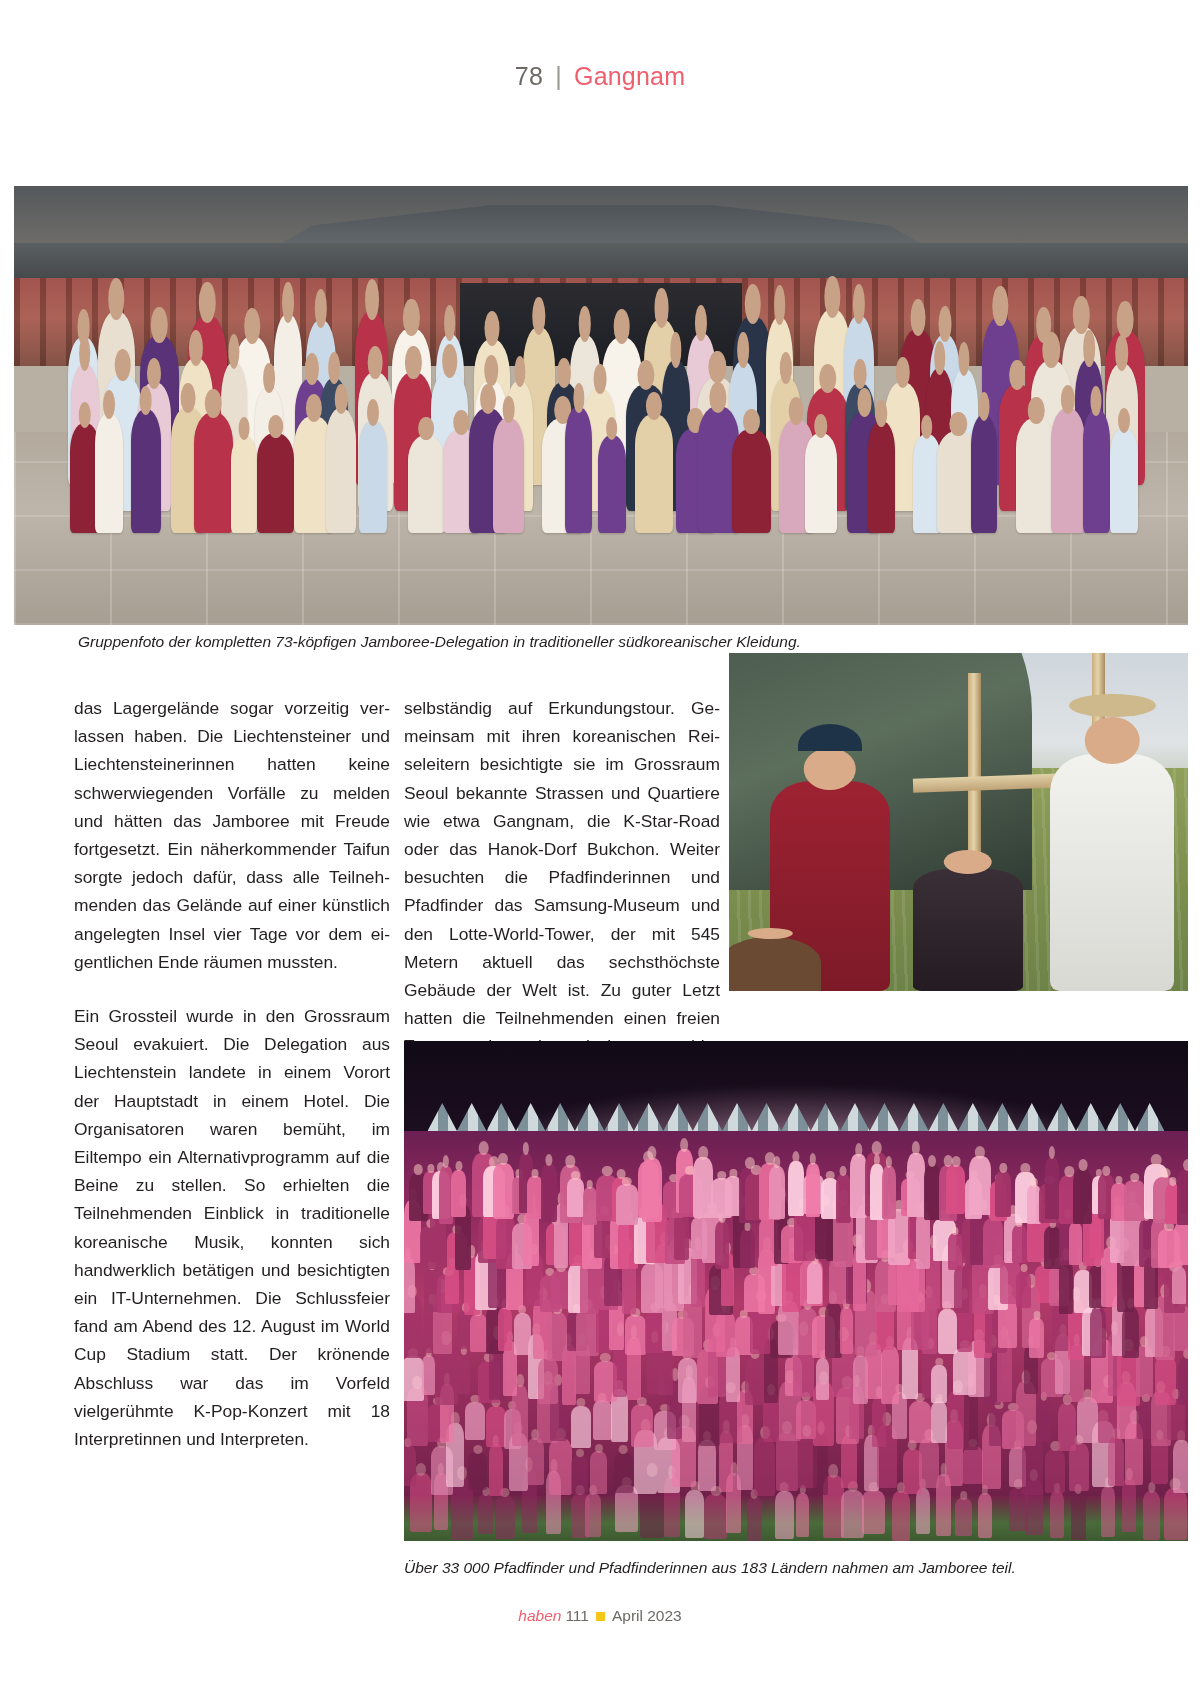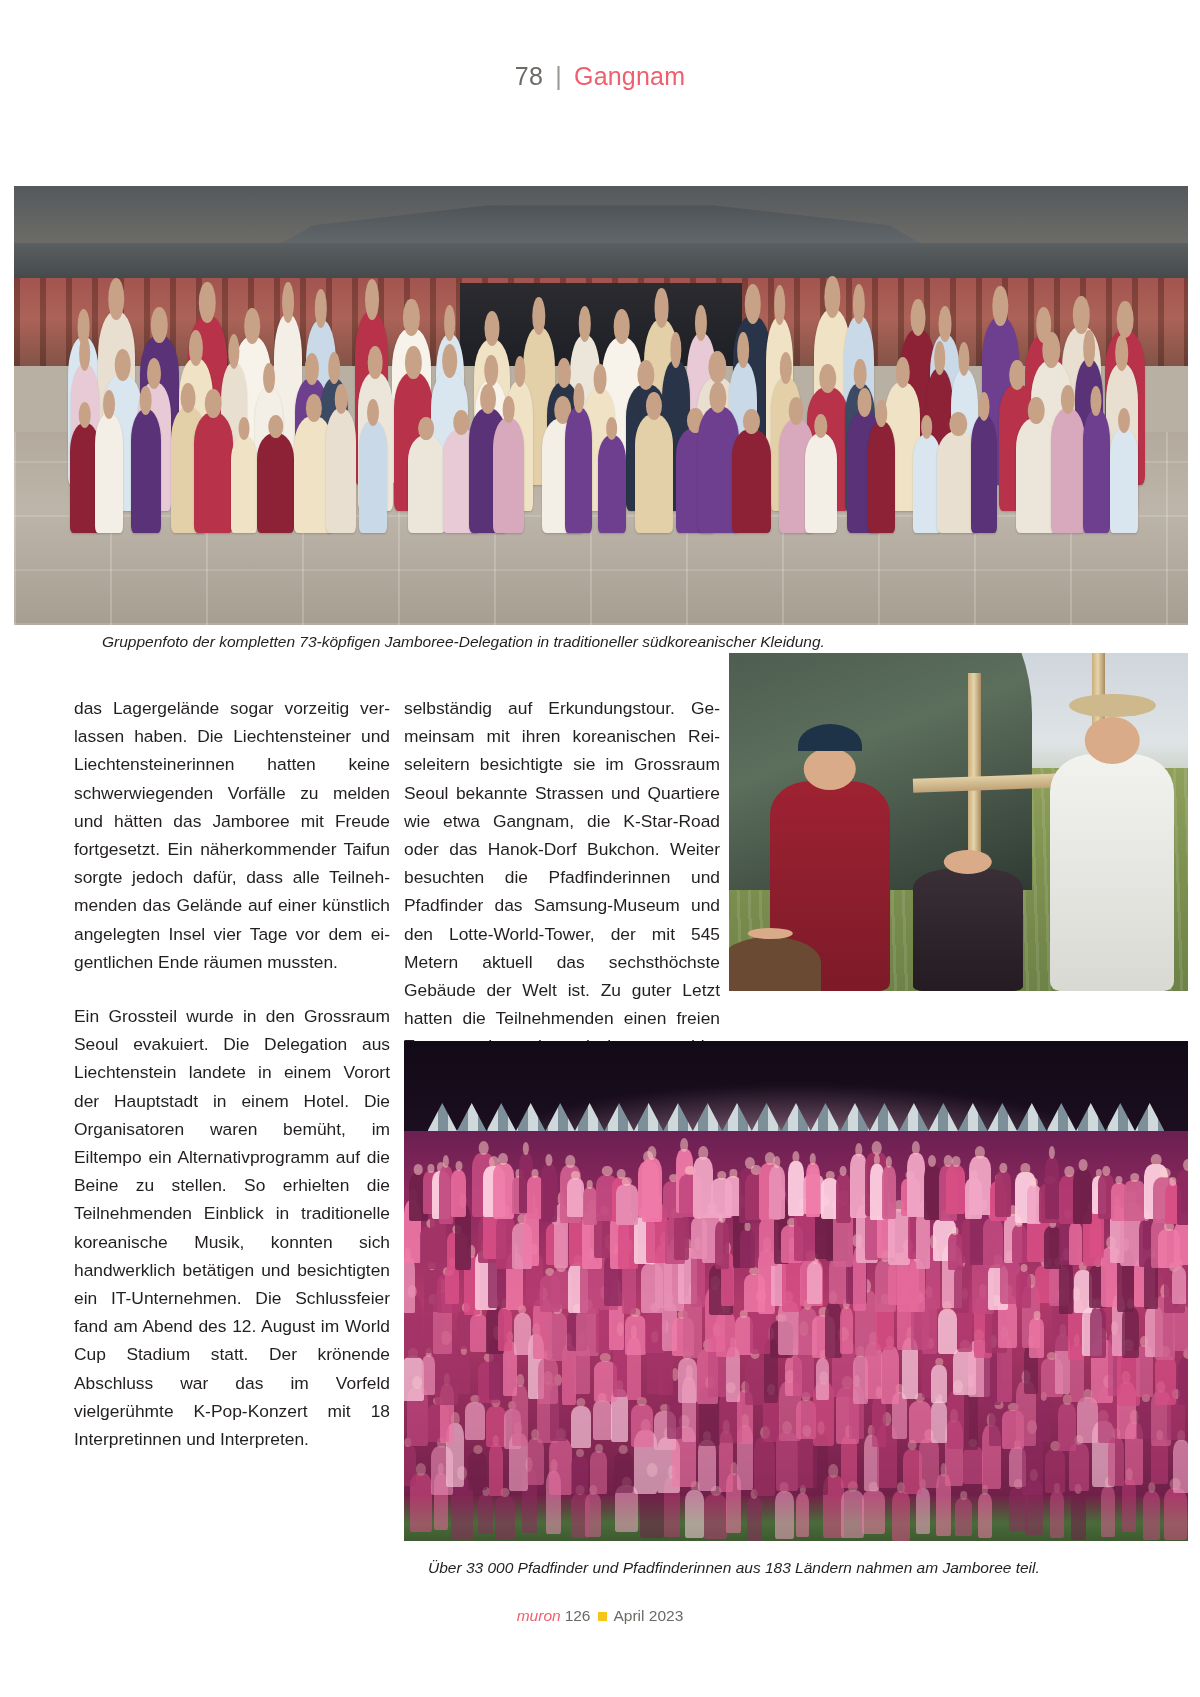--- a/index.html
+++ b/index.html
@@ -93,21 +93,20 @@
     background:#c8a287;
   }
 
   
   .caption {
     font-family: "Liberation Sans", sans-serif;
     font-style: italic;
     font-size: 15.5px;
     line-height: 1.35;
     color: #231f20;
-    margin-left: 24px;
   }
   .hero-caption {
     position: absolute;
     top: 632px;
     left: 78px;
     width: 1050px;
   }
 
   
   .col {
@@ -756,14 +755,14 @@
       <i style="left: 94.4427%; width: 2.9552%; height: 13.5652%; bottom: 78.4814%; background: rgb(255, 209, 226); opacity: 0.935; z-index: 17;"></i>
       <i style="left: 95.5962%; width: 2.96927%; height: 11.277%; bottom: 77.6134%; background: rgb(208, 96, 143); opacity: 0.935; z-index: 17;"></i>
       <i style="left: 97.0647%; width: 2.03208%; height: 9.67836%; bottom: 77.3557%; background: rgb(217, 79, 134); opacity: 0.935; z-index: 17;"></i>
       <i style="left: 98.6452%; width: 2.74764%; height: 13.7168%; bottom: 77.051%; background: rgb(142, 42, 95); opacity: 0.935; z-index: 17;"></i>
     </div>
   <div class="pc-grass"></div>
 </div>
 <div class="caption concert-caption">Über 33 000 Pfadfinder und Pfadfinderinnen aus 183 Ländern nahmen am Jamboree teil.</div>
 
 <div class="page-footer">
-  <span class="fm-brand">muron</span><span class="fm-issue">126</span><span class="fm-dot"></span><span class="fm-date">April 2023</span>
+  <span class="fm-brand">haben</span><span class="fm-issue">111</span><span class="fm-dot"></span><span class="fm-date">April 2023</span>
 </div>
 
 </body></html>

